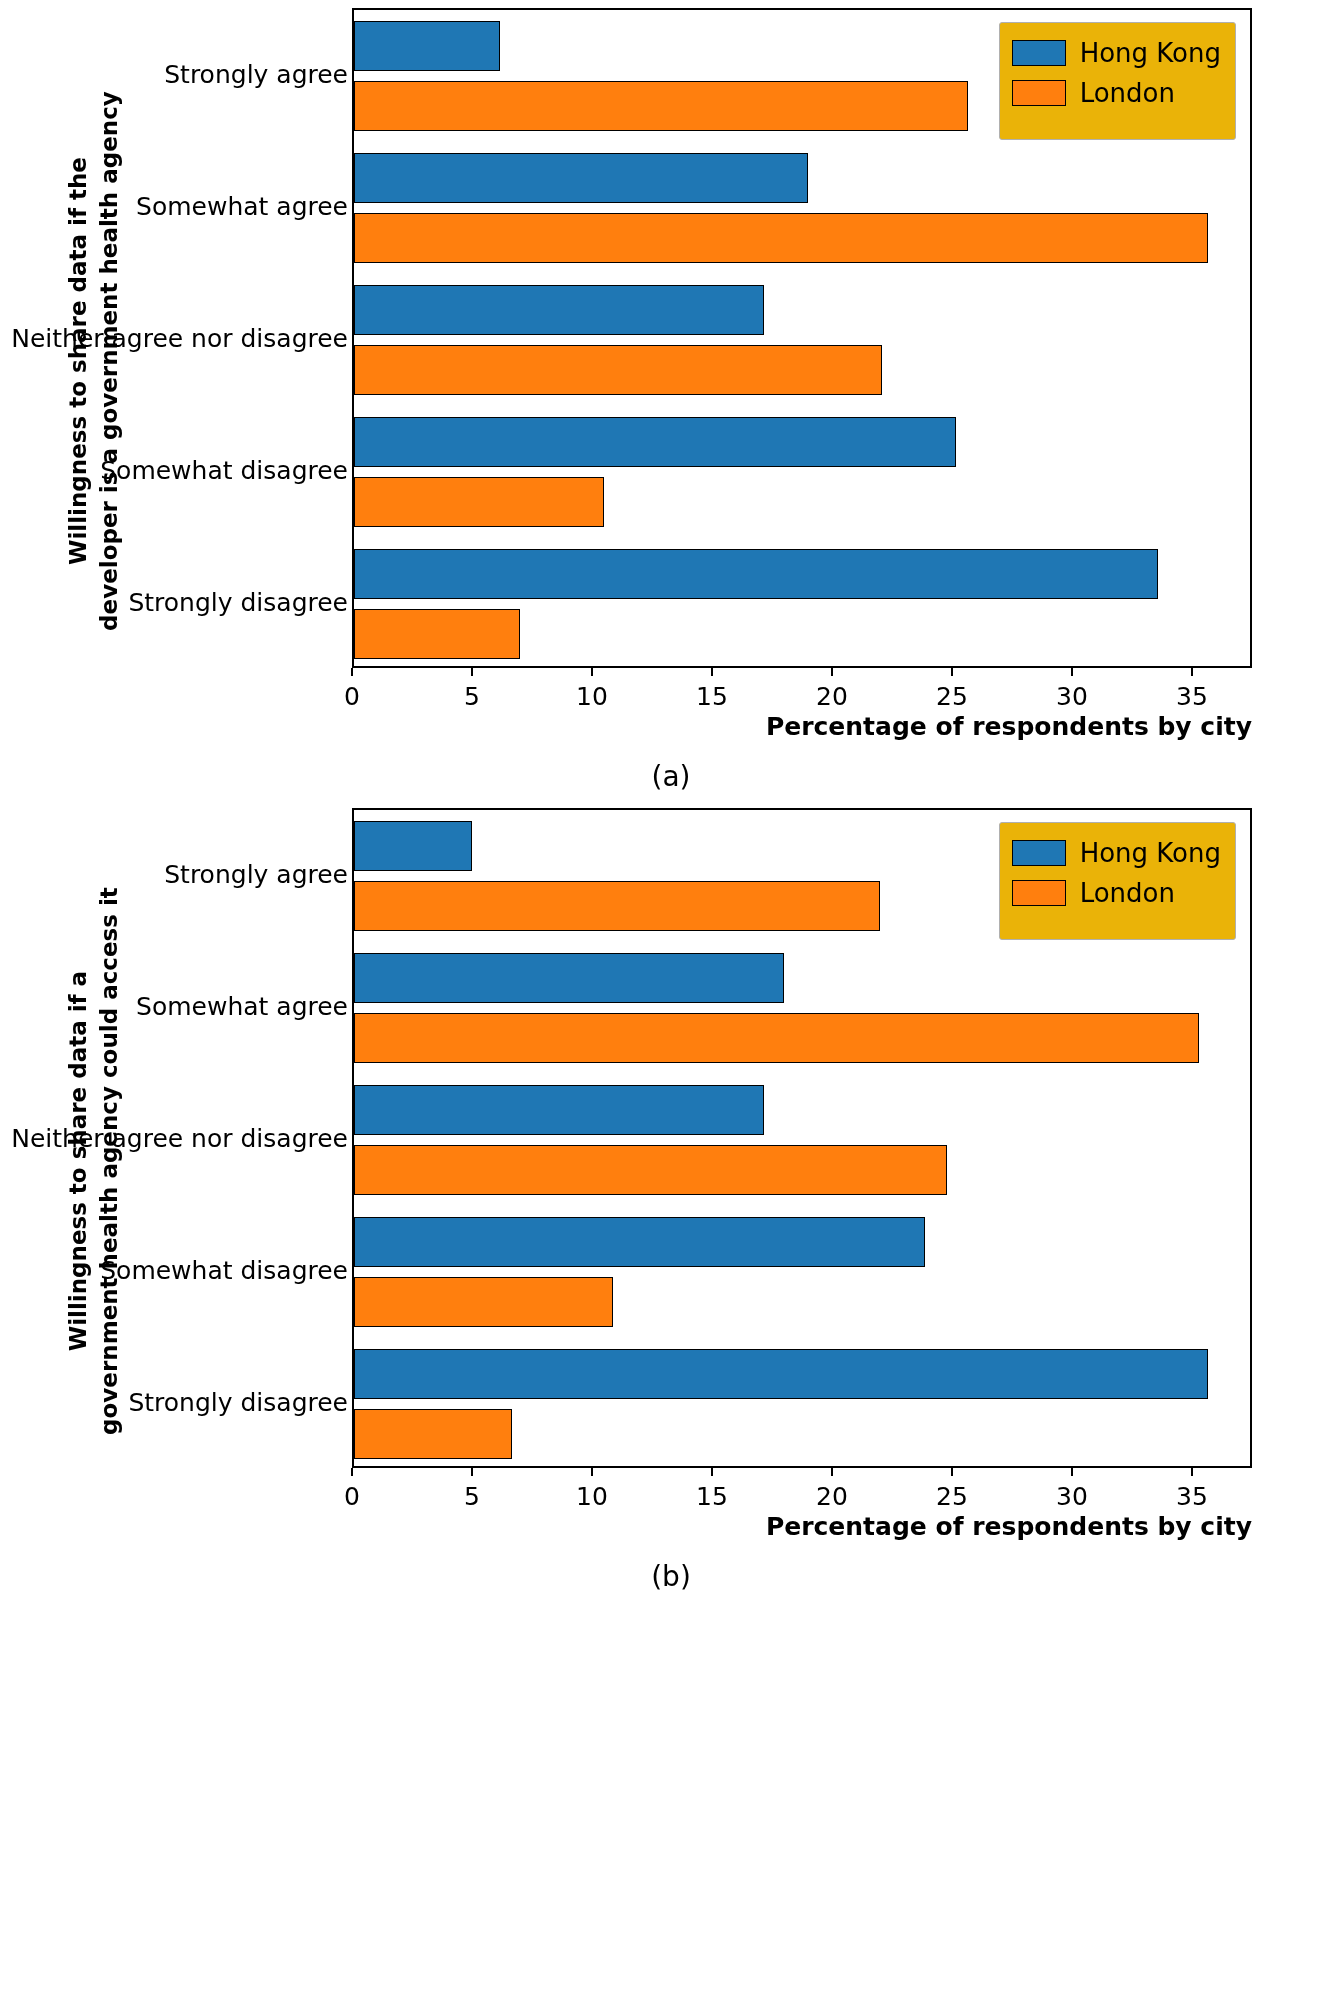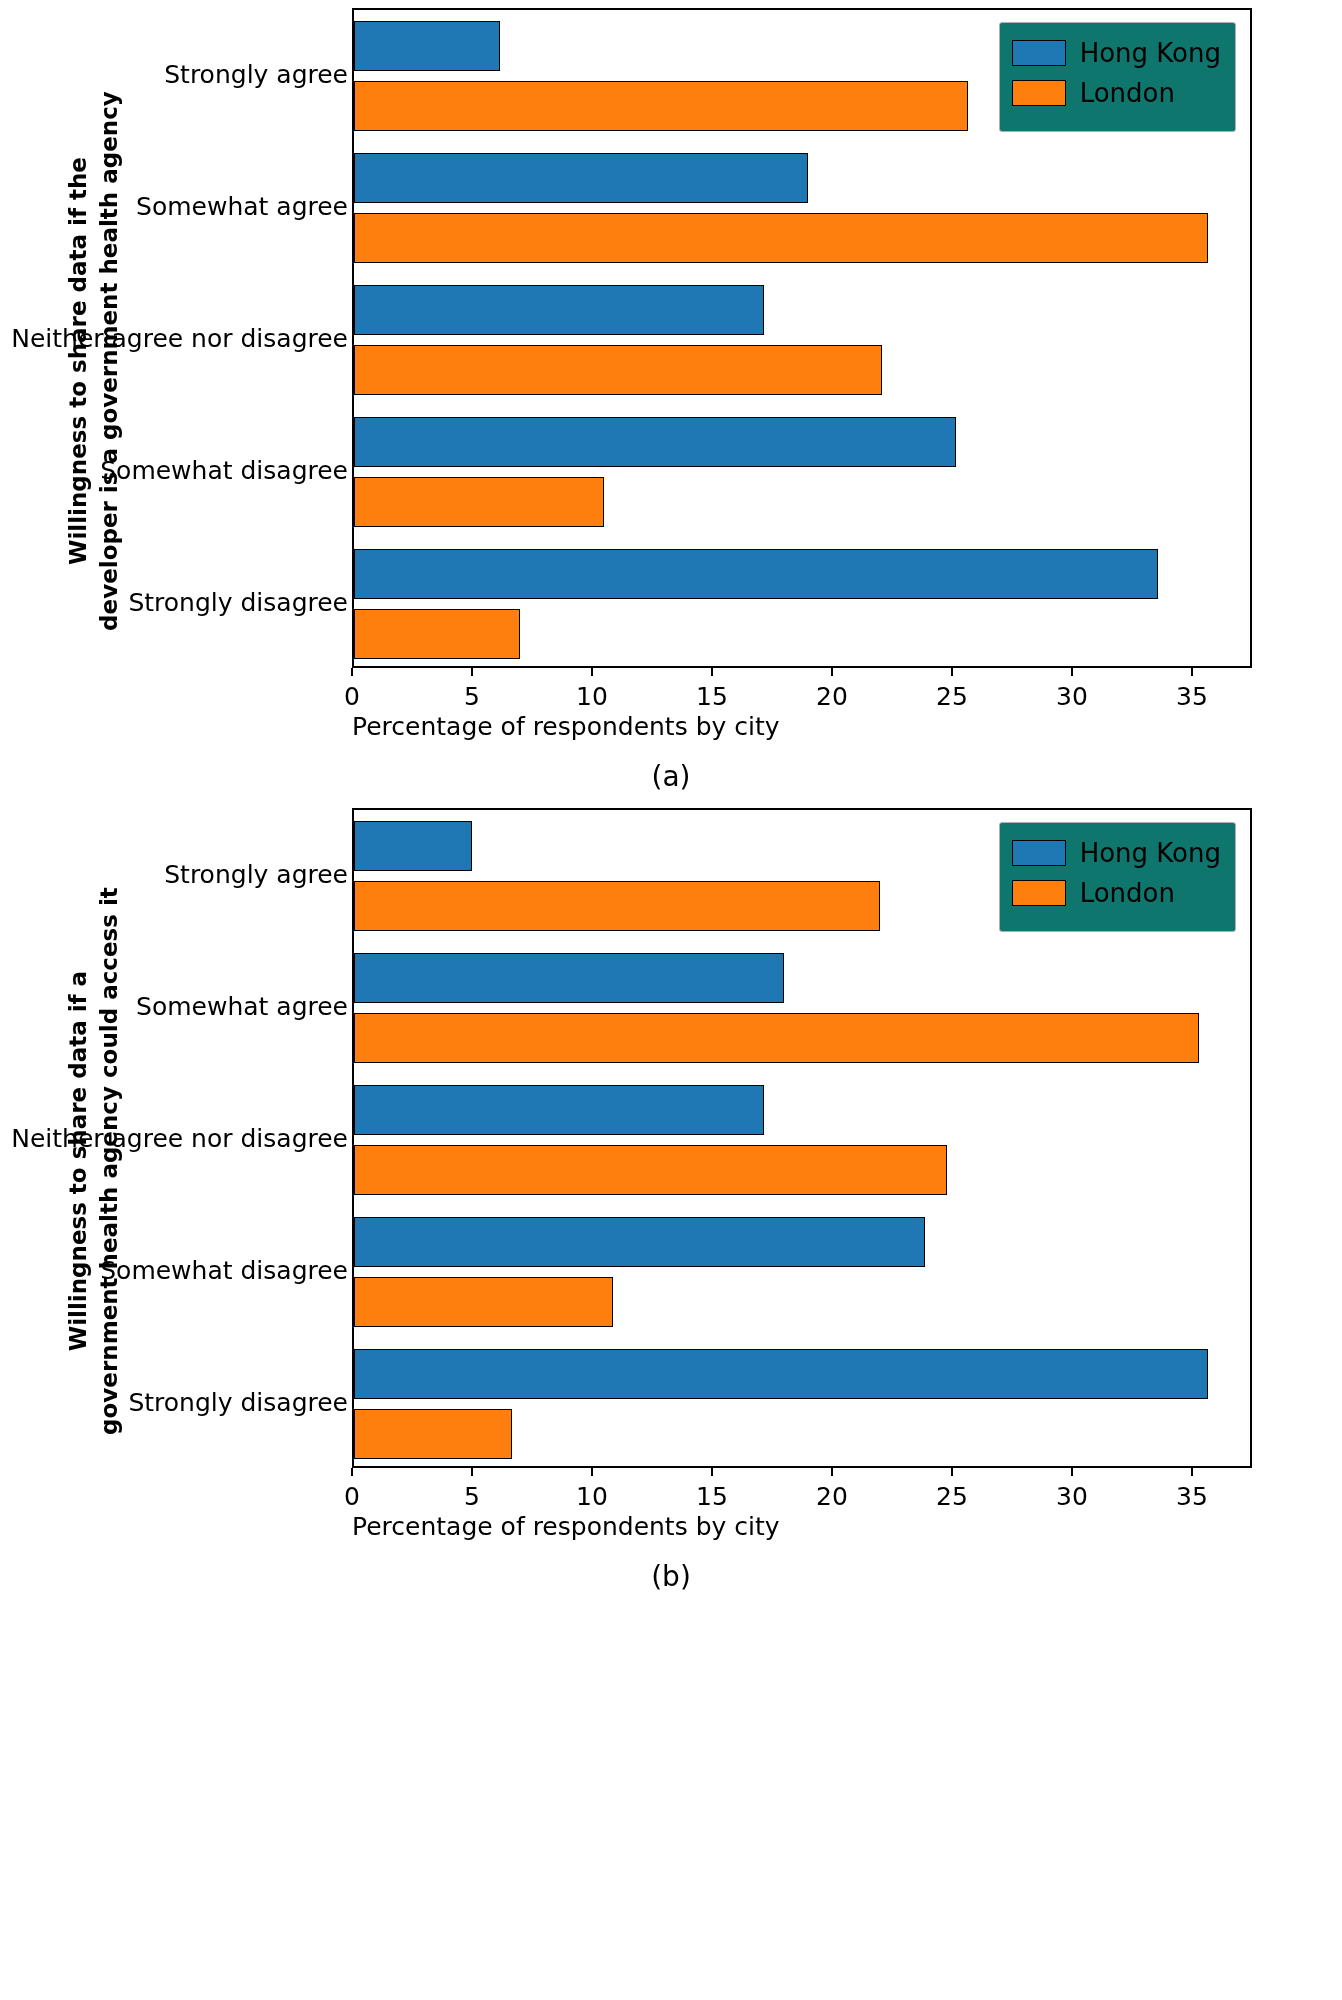--- a/index.html
+++ b/index.html
@@ -91,23 +91,23 @@
     width: 2px;
     height: 8px;
     background: #000;
     transform: translateX(-50%);
   }
   .xaxis-title {
     position: absolute;
     left: 352px;
     width: 900px;
     top: 712px;
-    text-align: left;
+    text-align: right;
     font-size: 25px;
-    font-weight: normal;
+    font-weight: bold;
   }
   .yaxis-title {
     position: absolute;
     font-size: 23px;
     font-weight: bold;
     text-align: center;
     line-height: 1.35;
     transform-origin: 50% 50%;
   }
   .panel-label {
@@ -115,22 +115,22 @@
     width: 1342px;
     text-align: center;
     font-size: 28px;
   }
   
   .legend {
     position: absolute;
     right: 14px;
     top: 12px;
     border: 1.2px solid #b0b0b0;
-    background: #0f766e;
-    padding: 10px 14px 18px 12px;
+    background: #eab308;
+    padding: 10px 14px 26px 12px;
     border-radius: 3px;
   }
   .legend-row {
     display: flex;
     align-items: center;
     height: 40px;
   }
   .legend-swatch {
     width: 54px;
     height: 26px;

